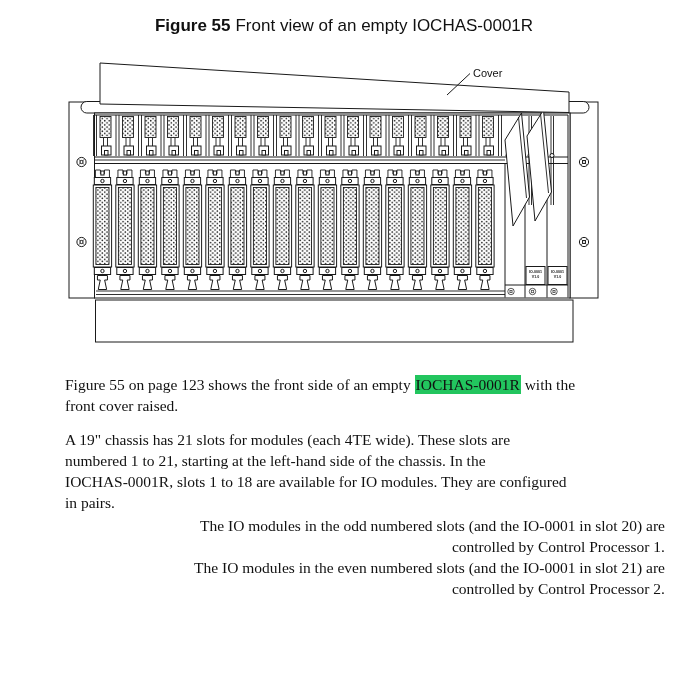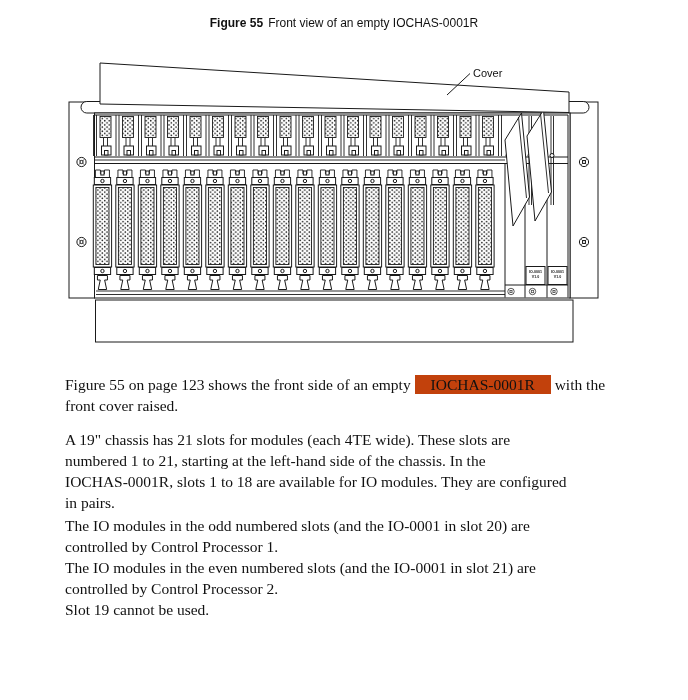--- a/index.html
+++ b/index.html
@@ -1,36 +1,36 @@
 <!DOCTYPE html>
 <html><head>
 <meta charset="utf-8">
 <style>
   html,body{margin:0;padding:0;background:#ffffff;}
   .page{position:relative;width:688px;height:700px;background:#fff;overflow:hidden;
         color:#151515;}
   .caption{position:absolute;top:16px;left:0;width:688px;text-align:center;
-           font-family:"Liberation Sans",sans-serif;font-size:12px;color:#111;}
+           font-family:"Liberation Sans",sans-serif;font-size:17px;color:#111;}
   .caption .cap-label{font-weight:bold;}
   .caption .cap-text{margin-left:5px;}
   svg.diagram{position:absolute;top:0;left:0;}
   svg .ln{stroke:#1a1a1a;stroke-width:1;fill:none;}
   svg .thin{stroke:#1a1a1a;stroke-width:0.9;fill:none;}
   svg .wr{fill:#ffffff;stroke:#1a1a1a;stroke-width:1;}
   svg .dots{fill:url(#perf);stroke:#1a1a1a;stroke-width:0.9;}
   svg text.fig-label{font-family:"Liberation Sans",sans-serif;font-size:11px;fill:#111;}
   svg text.mod-label{font-family:"Liberation Sans",sans-serif;font-size:3.6px;fill:#111;
                      text-anchor:middle;font-weight:bold;}
   .bodytext{position:absolute;top:374px;left:65px;width:600px;
             font-family:"Liberation Serif",serif;font-size:15.5px;line-height:21px;color:#111;}
   .bodytext p{margin:0 0 5px 0;white-space:pre-line;}
   .bodytext p.p1{margin-bottom:13px;}
   .bodytext p.p2{margin-bottom:2px;}
-  .bodytext p.p3{margin-bottom:0;}
-  .hl{background:#c2410c;padding:1px 16px;}
+  .bodytext p.p3{margin-bottom:19px;text-align:right;}
+  .hl{background:#22c55e;padding:1px 1px;}
 </style>
 </head>
 <body>
 
 <div class="page">
 
   <div class="caption">
     <span class="cap-label">Figure 55</span><span class="cap-text">Front view of an empty IOCHAS-0001R</span>
   </div>
 
@@ -419,16 +419,15 @@
     <p class="p1"><span>Figure 55 on page 123 shows the front side of an empty </span><span class="hl">IOCHAS-0001R</span><span> with the
 front cover raised.</span></p>
     <p class="p2">A 19" chassis has 21 slots for modules (each 4TE wide). These slots are
 numbered 1 to 21, starting at the left-hand side of the chassis. In the
 IOCHAS-0001R, slots 1 to 18 are available for IO modules. They are configured
 in pairs.</p>
     <p class="p3">The IO modules in the odd numbered slots (and the IO-0001 in slot 20) are
 controlled by Control Processor 1.
 The IO modules in the even numbered slots (and the IO-0001 in slot 21) are
 controlled by Control Processor 2.</p>
-    <p class="p4">Slot 19 cannot be used.</p>
   </div>
 
 </div>
 
 </body></html>

